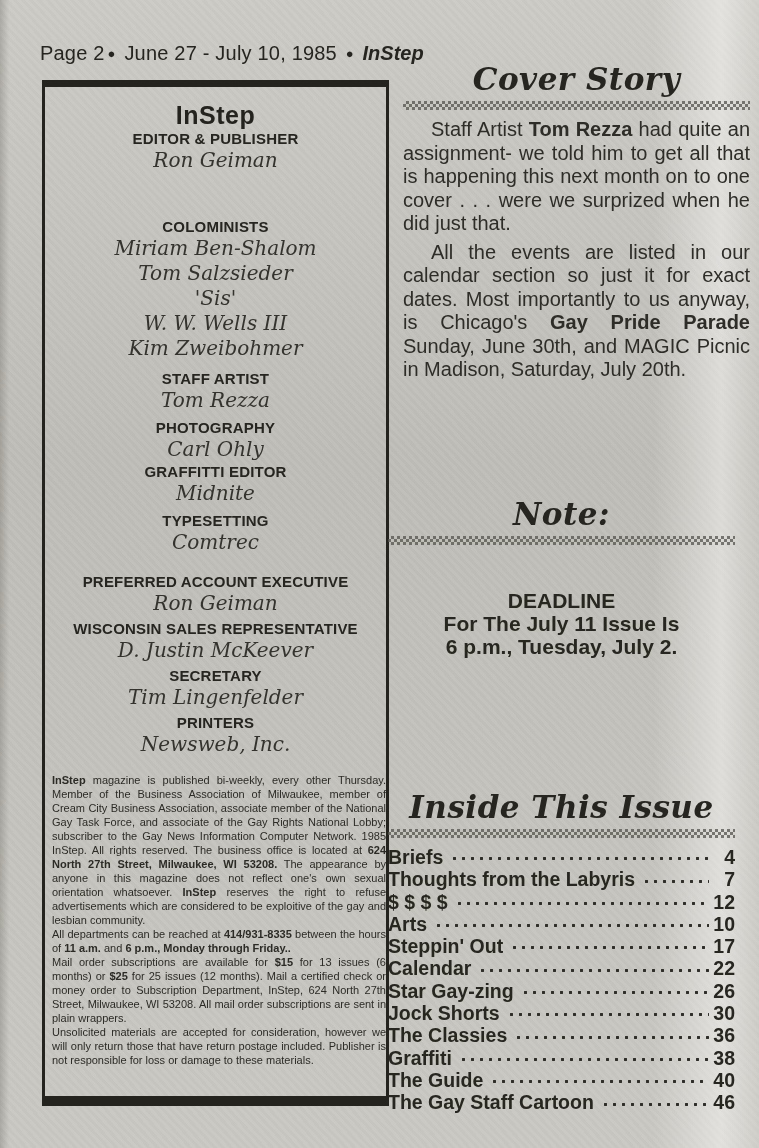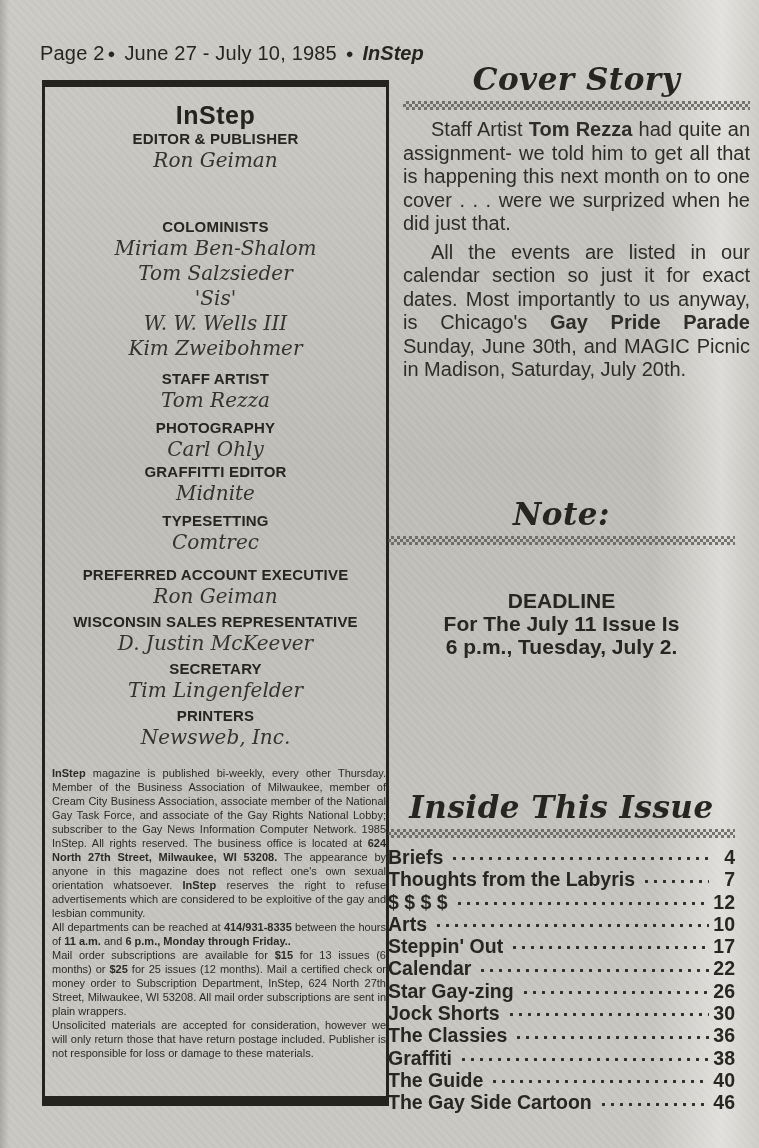--- a/index.html
+++ b/index.html
@@ -88,21 +88,21 @@
   <div style="margin-top:0">
     <div class="role-title">GRAFFITTI EDITOR</div>
     <div class="role-name">Midnite</div>
   </div>
 
   <div style="margin-top:5px">
     <div class="role-title">TYPESETTING</div>
     <div class="role-name">Comtrec</div>
   </div>
 
-  <div style="margin-top:10px">
+  <div style="margin-top:17px">
     <div class="role-title">PREFERRED ACCOUNT EXECUTIVE</div>
     <div class="role-name">Ron Geiman</div>
   </div>
 
   <div style="margin-top:3px">
     <div class="role-title">WISCONSIN SALES REPRESENTATIVE</div>
     <div class="role-name">D. Justin McKeever</div>
   </div>
 
   <div style="margin-top:3px">
@@ -195,18 +195,18 @@
         <span class="toc-label">Graffiti</span>
         <span class="toc-dots"></span>
         <span class="toc-page">38</span>
       </div>
     <div class="toc-row">
         <span class="toc-label">The Guide</span>
         <span class="toc-dots"></span>
         <span class="toc-page">40</span>
       </div>
     <div class="toc-row">
-        <span class="toc-label">The Gay Side Cartoon</span>
+        <span class="toc-label">The Gay Staff Cartoon</span>
         <span class="toc-dots"></span>
         <span class="toc-page">46</span>
       </div>
   </div>
 </div>
 
 </body></html>

